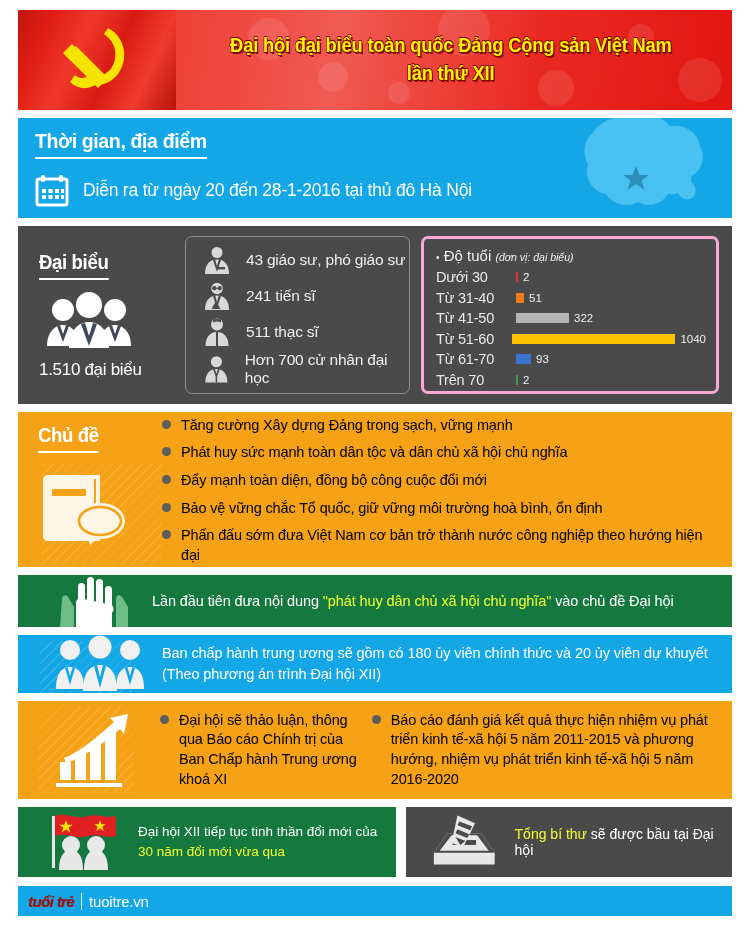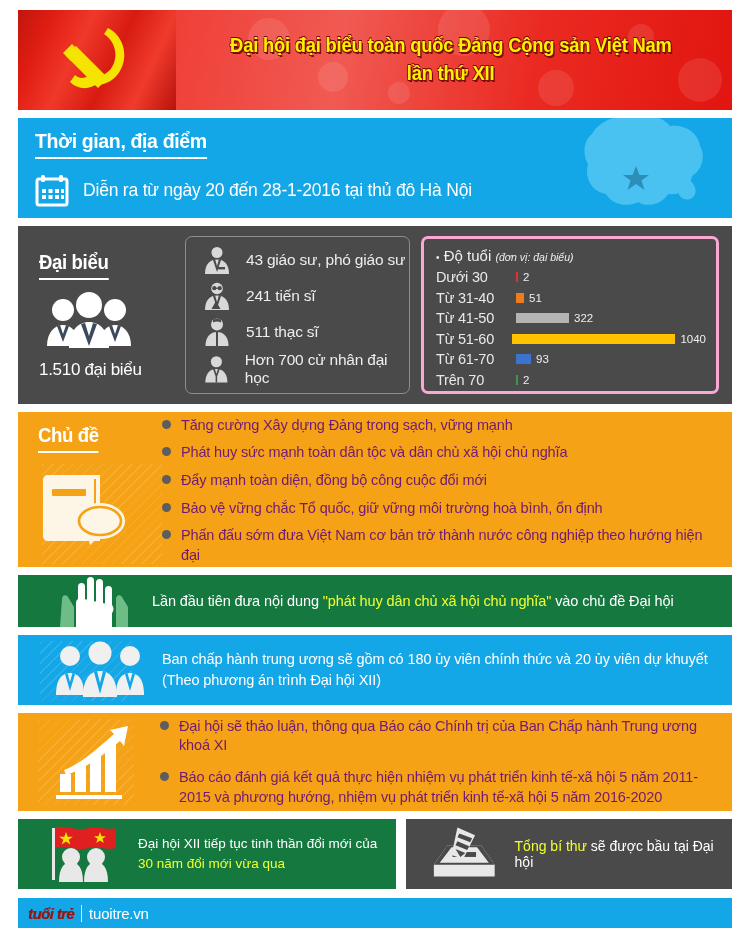--- a/index.html
+++ b/index.html
@@ -79,43 +79,43 @@
   
   .topics {
     margin-top: 8px; height: 155px; background: #f5a216; display: flex; padding: 12px 10px 10px 10px;
     position: relative; overflow: hidden;
   }
   .topics-left { width: 130px; flex: 0 0 130px; padding-left: 10px; position: relative; }
   .topics-left .sec-title { font-size: 20px; }
   .topics-list { flex: 1; display: flex; flex-direction: column; justify-content: center; gap: 8px; padding-left: 4px; }
   .bullet-row { display: flex; align-items: flex-start; gap: 10px; }
   .bullet { width: 9px; height: 9px; border-radius: 50%; background: #5d5d5d; flex: 0 0 9px; margin-top: 4px; }
-  .bullet-row .txt { color: #701a75; font-size: 14.5px; letter-spacing: -0.15px; line-height: 1.35; }
+  .bullet-row .txt { color: #000000; font-size: 14.5px; letter-spacing: -0.15px; line-height: 1.35; }
 
   
   .greenstrip {
     margin-top: 8px; height: 52px; background: #15783f; display: flex; align-items: center;
     padding: 0 14px; gap: 18px; overflow: hidden;
   }
   .greenstrip .txt { color: #fff; font-size: 14.5px; letter-spacing: -0.1px; }
   .hl-yellow { color: #f2ff2e; }
 
   
   .committee {
-    margin-top: 8px; height: 70px; background: #14a7e8; display: flex; align-items: center;
+    margin-top: 8px; height: 58px; background: #14a7e8; display: flex; align-items: center;
     padding: 0 14px; gap: 16px; overflow: hidden; position: relative;
   }
   .committee .txt { color: #fff; font-size: 14.5px; line-height: 1.45; letter-spacing: -0.1px; }
 
   
   .reports {
     margin-top: 8px; height: 98px; background: #f5a216; display: flex; align-items: center;
     padding: 0 14px; gap: 14px; overflow: hidden; position: relative;
   }
-  .reports .rep-list { flex: 1; display: flex; flex-direction: column; gap: 12px; padding-left: 2px; }
+  .reports .rep-list { flex: 1; display: flex; flex-direction: row; gap: 12px; padding-left: 2px; }
 
   
   .bottom { margin-top: 8px; display: flex; gap: 10px; height: 70px; }
   .bot-green { flex: 0 0 378px; background: #15783f; display: flex; align-items: center; padding: 0 12px; gap: 12px; }
   .bot-gray { flex: 1; background: #4a4a4a; display: flex; align-items: center; padding: 0 0; gap: 14px; }
   .bot-green .txt { color: #fff; font-size: 13.5px; line-height: 1.5; }
   .bot-gray .txt { color: #fff; font-size: 14px; }
 
   
   .footer {

